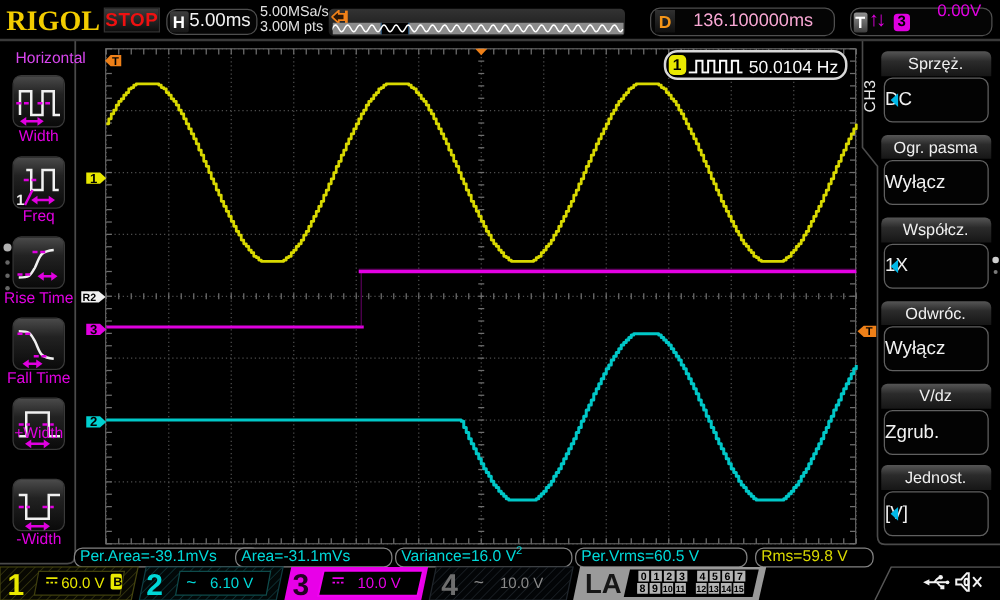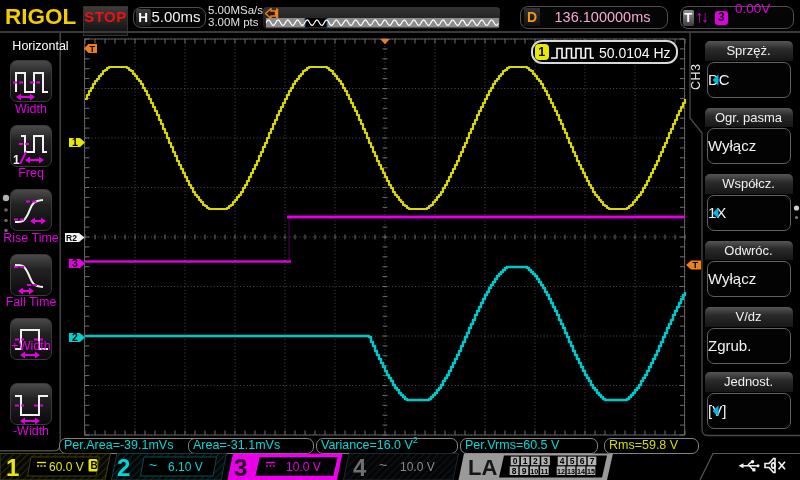--- a/index.html
+++ b/index.html
@@ -1,36 +1,36 @@
 <!DOCTYPE html>
 <html><head><meta charset="utf-8"><style>
 *{margin:0;padding:0;box-sizing:border-box}
 html,body{width:800px;height:480px;background:#000;overflow:hidden}
 body{font-family:"Liberation Sans",sans-serif;position:relative}
 .abs{position:absolute}
 
-#rigol{left:5px;top:4px;font-family:Liberation Sans, sans-serif;font-weight:bold;font-size:22.5px;color:#f3cd00;letter-spacing:0px}
+#rigol{left:5px;top:4px;font-family:Liberation Serif, serif;font-weight:bold;font-size:22.5px;color:#f3cd00;letter-spacing:0px}
 .tbox{position:absolute;border:1.5px solid #4f4f4f;border-radius:8px;background:#050505}
-#stop{left:83px;top:6px;width:45px;height:30px;background:linear-gradient(#3d3d3d,#0e0e0e);border:1.5px solid #333;text-align:center;line-height:19px;color:#ee1111;font-weight:bold;font-size:15px;letter-spacing:0.5px}
+#stop{left:83px;top:6px;width:45px;height:20px;background:linear-gradient(#3d3d3d,#0e0e0e);border:1.5px solid #333;text-align:center;line-height:19px;color:#ee1111;font-weight:bold;font-size:15px;letter-spacing:0.5px}
 #hbox{left:133px;top:6.5px;width:73px;height:21px}
 #hchip{left:135.5px;top:8.5px;width:15px;height:17px;background:linear-gradient(#3e3e3e,#161616);color:#fff;font-weight:bold;font-size:13.5px;text-align:center;line-height:17px;border-radius:2px}
 #htime{left:151px;top:7.5px;width:50px;text-align:center;color:#f2f2f2;font-size:15px}
 #srate{left:208px;top:3.5px;color:#e2e2e2;font-size:11.5px;line-height:12.5px;white-space:nowrap}
 #membar{left:263px;top:6.5px;width:237px;height:22.5px;background:linear-gradient(#333,#171717);border-radius:4px}
 #dbox{left:520px;top:6px;width:148px;height:23px}
 #dletter{left:524px;top:8px;width:16px;height:18px;background:linear-gradient(#303030,#101010);color:#f59518;font-weight:bold;font-size:14px;text-align:center;line-height:18px}
 #dval{left:545px;top:8.5px;width:115px;text-align:center;color:#f9a8d4;font-size:14.5px}
 #tbox{left:680px;top:6px;width:114px;height:23px}
 #tchip{left:683px;top:9.5px;width:10.5px;height:16px;background:linear-gradient(#909090,#3e3e3e);color:#fff;font-weight:bold;font-size:13px;text-align:center;line-height:16px;border-radius:2px}
 #tarrows{left:695px;top:7px;color:#e000e0;font-size:16.5px;font-weight:bold;letter-spacing:-2.5px}
 #tchan{left:714.5px;top:11px;width:13.5px;height:13.5px;background:#e000e0;border-radius:3px;color:#000;font-weight:bold;font-size:12px;text-align:center;line-height:13.5px}
-#tval{left:735px;top:1px;width:50px;color:#e000e0;font-size:13.5px;text-align:left}
+#tval{left:735px;top:1px;width:50px;color:#e000e0;font-size:13.5px;text-align:right}
 #sep{left:0;top:31px;width:800px;height:1.5px;background:#3a3a3a}
 
-#horiz{left:0px;top:38.5px;width:81px;text-align:center;color:#ffffff;font-size:12.5px}
+#horiz{left:0px;top:38.5px;width:81px;text-align:center;color:#d946ef;font-size:12.5px}
 .sicon{position:absolute;left:10px;width:42px;height:42px;border-radius:7px;background:linear-gradient(#4a4a4a,#222 36%,#0a0a0a);border:1px solid #3a3a3a}
 .slab{position:absolute;left:0px;width:62px;text-align:center;color:#e000e0;font-size:12.5px;line-height:12px}
 
 #fcnt{left:531px;top:40px;width:147px;height:24px;background:#000;border:2px solid #d8d8d8;border-radius:11px}
 #fchip{left:535px;top:44px;width:13.5px;height:16px;background:#e8e800;border-radius:4px;color:#000;font-weight:bold;font-size:12.5px;text-align:center;line-height:16px}
 #ftext{left:599px;top:44.5px;color:#fafafa;font-size:14px}
 
 #ch3tab{left:684px;top:63px;width:24px;height:30px;color:#e8e8e8;font-size:12.5px;transform:rotate(-90deg);transform-origin:center;text-align:center;line-height:30px;letter-spacing:0.5px}
 
 .mtitle{position:absolute;left:704.5px;width:88px;height:19.5px;background:linear-gradient(#565656,#2b2b2b 40%,#161616);border-radius:5px 5px 0 0;color:#f0f0f0;font-size:13px;text-align:center;line-height:19px}

